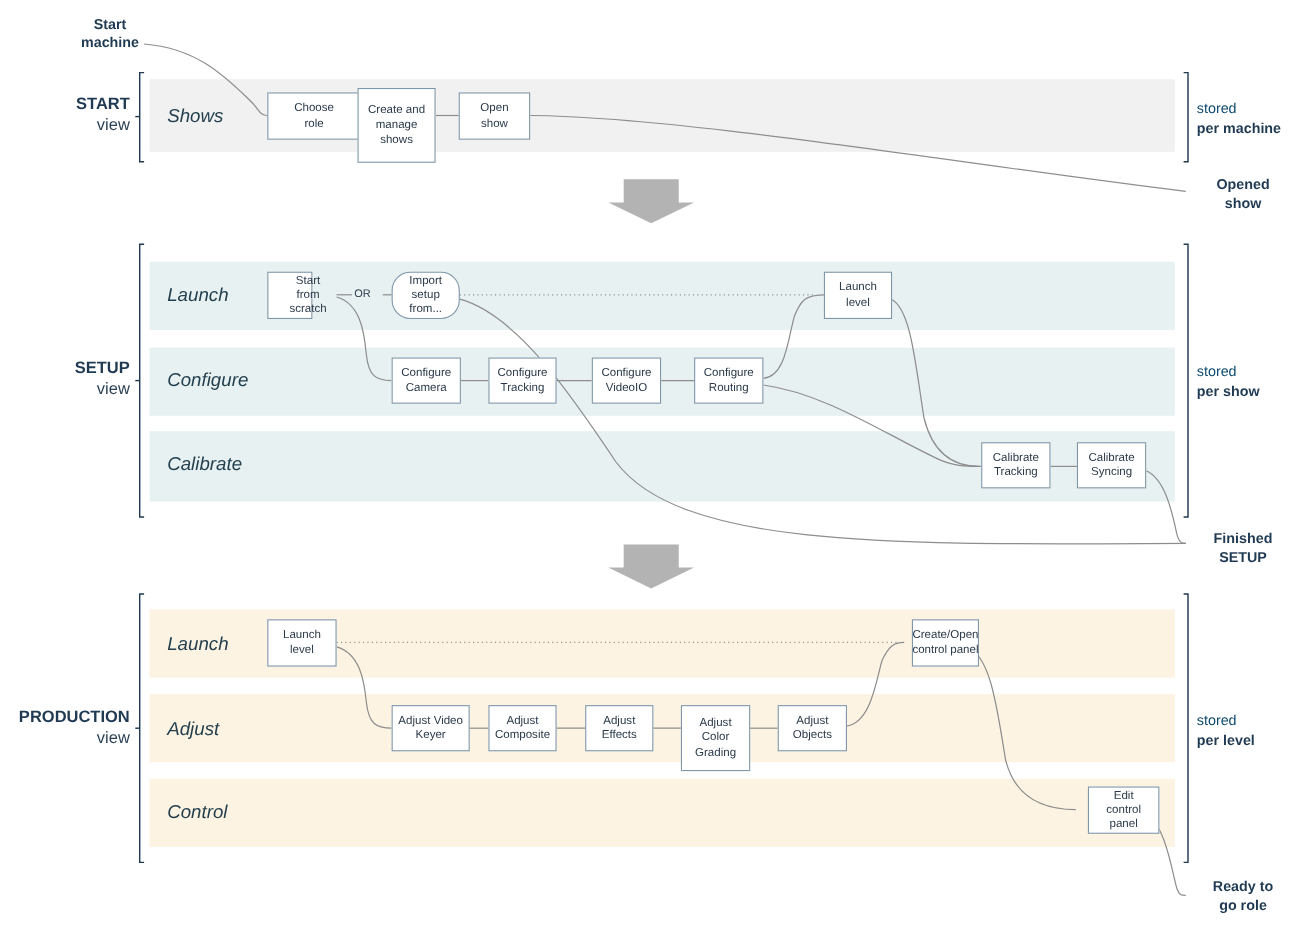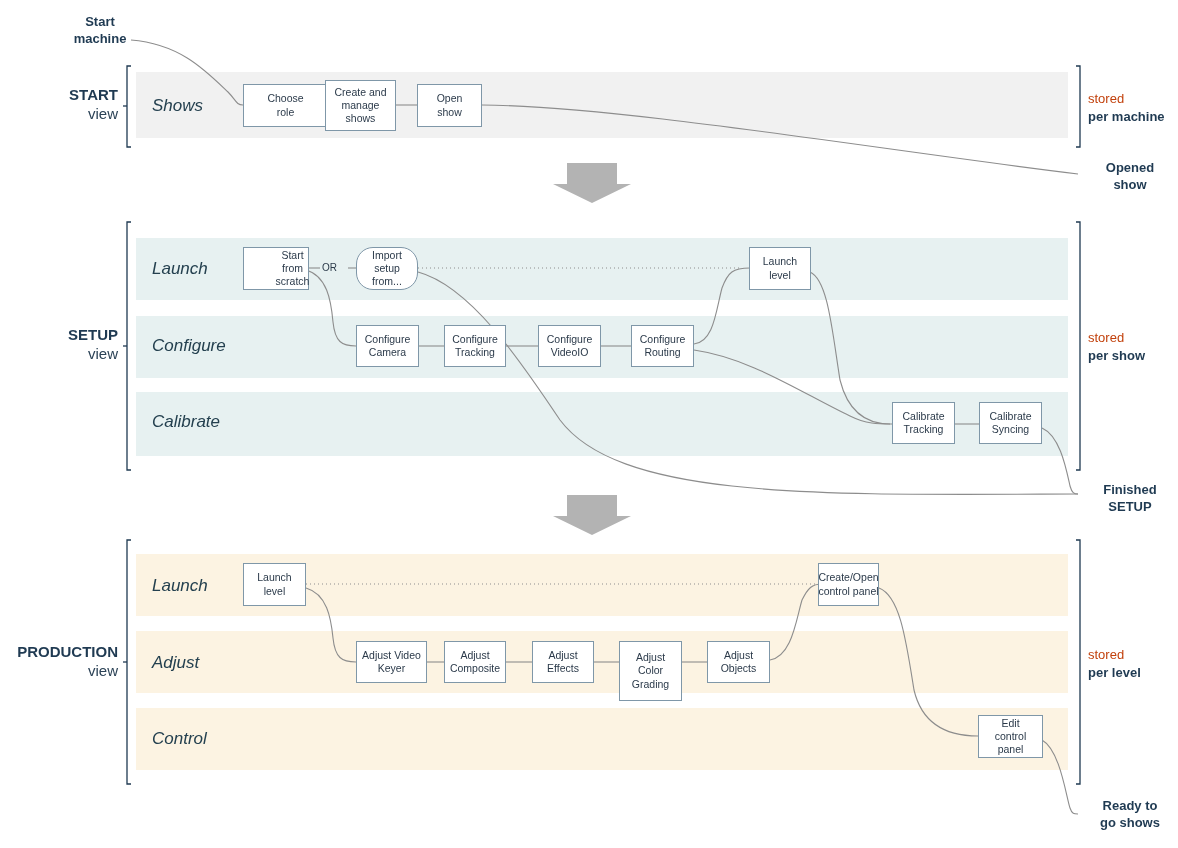--- a/index.html
+++ b/index.html
@@ -19,34 +19,34 @@
   .rowtitle{position:absolute;font-style:italic;font-size:17px;color:#24404f;
             white-space:nowrap;}
 
   
   .seclabel{position:absolute;text-align:right;line-height:1.25;white-space:nowrap;}
   .seclabel .b{font-weight:bold;font-size:15px;color:#1f3a52;display:block;}
   .seclabel .n{font-weight:normal;font-size:15px;color:#2b4256;display:block;}
 
   
   .storelabel{position:absolute;line-height:1.35;white-space:nowrap;}
-  .storelabel .n{font-size:13px;color:#c2410c;display:block;}
+  .storelabel .n{font-size:13px;color:#0c4a6e;display:block;}
   .storelabel .b{font-size:13px;font-weight:bold;color:#1f3a52;display:block;}
 
   
   .callout{position:absolute;text-align:center;line-height:1.3;white-space:nowrap;
            font-size:13px;font-weight:bold;color:#1f3a52;}
   .callout span{display:block;}
 
   
   .pbox{position:absolute;border:1px solid #7f97a8;background:#ffffff;
         display:flex;align-items:center;justify-content:center;text-align:center;
         font-size:10.5px;line-height:1.25;color:#2b3a4a;box-sizing:border-box;
         padding:2px 3px;}
-  .pbox.wide{font-size:10.5px;}
+  .pbox.wide{font-size:10.5px;margin-left:11px;}
 
   
   .orlabel{position:absolute;font-size:10px;color:#2b3a4a;background:transparent;}
 </style>
 </head>
 <body>
 
 <div id="stage">
 
   <div class="band start" style="left:136px;top:72px;width:932px;height:66px;"></div>
@@ -170,48 +170,48 @@
   <div class="callout" style="left:1082px;top:160px;width:96px;text-align:center;">
     <span>Opened</span>
     <span>show</span>
   </div>
   <div class="callout" style="left:1082px;top:482px;width:96px;text-align:center;">
     <span>Finished</span>
     <span>SETUP</span>
   </div>
   <div class="callout" style="left:1082px;top:798px;width:96px;text-align:center;">
     <span>Ready to</span>
-    <span>go shows</span>
+    <span>go role</span>
   </div>
 
   <div class="rowtitle" style="left:152px;top:96px;">Shows</div>
 
   <div class="rowtitle" style="left:152px;top:259px;">Launch</div>
   <div class="rowtitle" style="left:152px;top:336px;">Configure</div>
   <div class="rowtitle" style="left:152px;top:412px;">Calibrate</div>
 
   <div class="rowtitle" style="left:152px;top:576px;">Launch</div>
   <div class="rowtitle" style="left:152px;top:653px;">Adjust</div>
   <div class="rowtitle" style="left:152px;top:729px;">Control</div>
 
   <div class="pbox" style="left:243px;top:84px;width:85px;height:43px;text-align:center;">
     <span style="white-space: pre-line;">Choose
 role</span>
   </div>
-  <div class="pbox" style="left:325px;top:80px;width:71px;height:51px;text-align:center;">
+  <div class="pbox" style="left:325px;top:80px;width:71px;height:68px;text-align:center;">
     <span style="white-space: pre-line;">Create and
 manage
 shows</span>
   </div>
   <div class="pbox" style="left:417px;top:84px;width:65px;height:43px;">
     <span style="white-space: pre-line;">Open
 show</span>
   </div>
 
-  <div class="pbox" style="left:243px;top:247px;width:66px;height:43px;padding-left:36px;">
+  <div class="pbox" style="left:243px;top:247px;width:41px;height:43px;padding-left:36px;">
     <span style="white-space: pre-line;">Start from
 scratch</span>
   </div>
   <div class="orlabel" style="left:322px;top:262px;">OR</div>
   <div class="pbox" style="left:356px;top:247px;width:62px;height:43px;border-radius:17px;">
     <span style="white-space: pre-line;">Import setup
 from...</span>
   </div>
   <div class="pbox" style="left:749px;top:247px;width:62px;height:43px;">
     <span style="white-space: pre-line;">Launch

